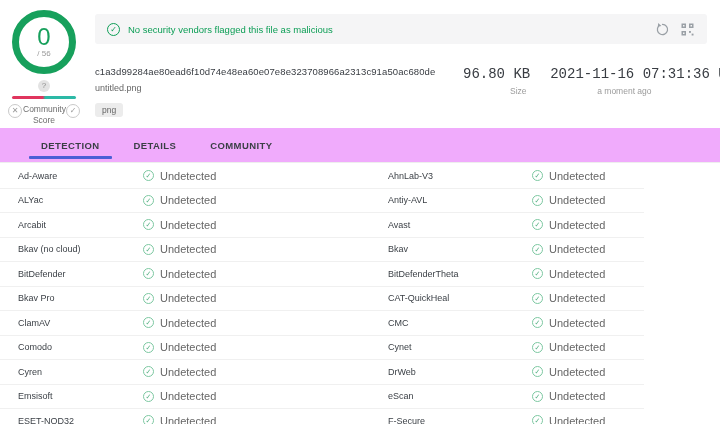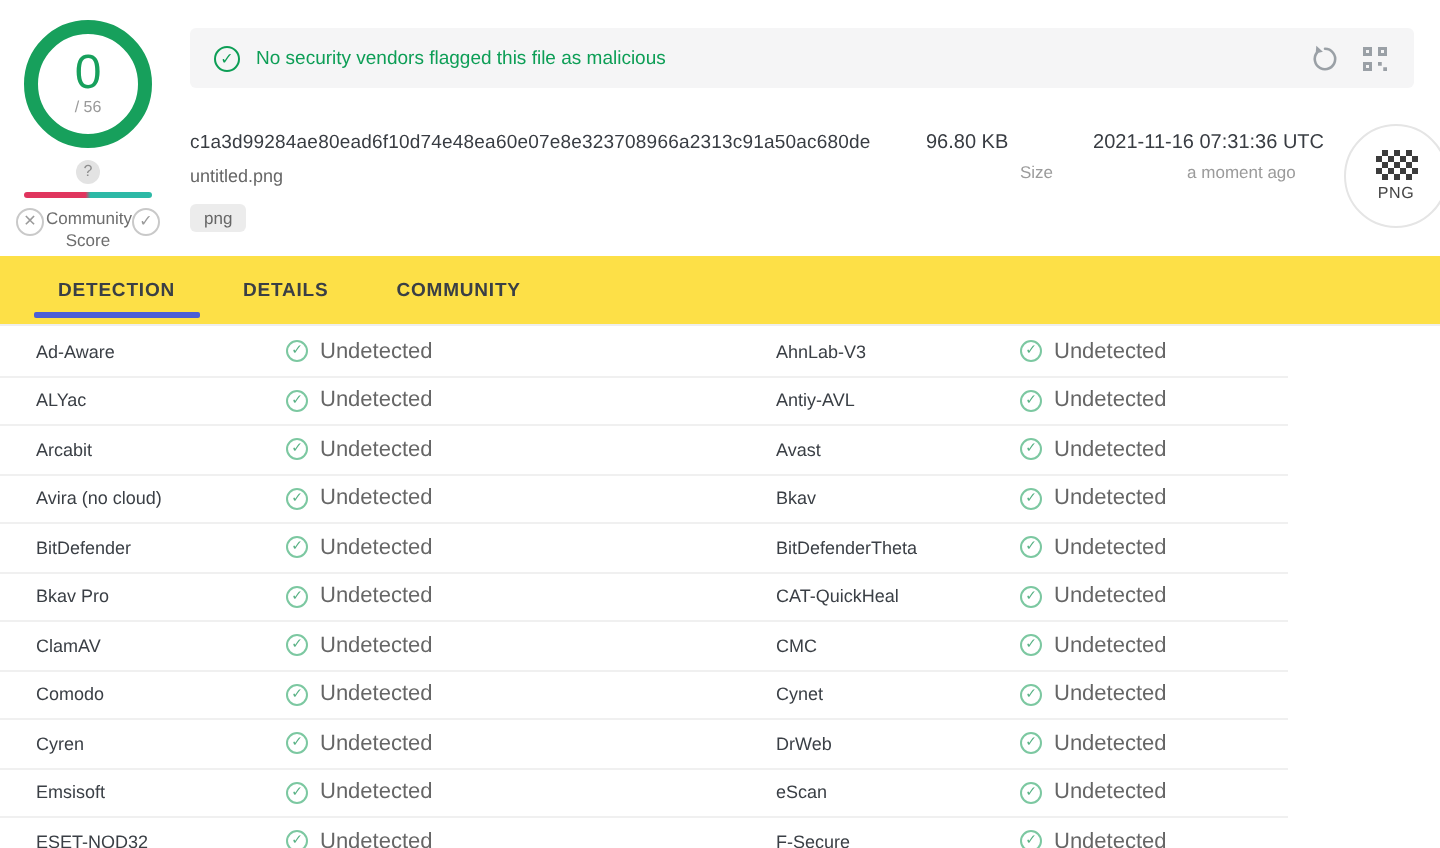--- a/index.html
+++ b/index.html
@@ -34,43 +34,43 @@
   
   .file-info { position:absolute; left:95px; top:62px; width:612px; height:58px; display:flex; }
   .hash-block { flex:0 0 358px; padding-top:4px; }
   .hash { font-size:9.5px; color:#383c42; letter-spacing:0.1px; }
   .fname { font-size:9px; color:#666; margin-top:6px; }
   .chips { margin-top:6px; }
   .chip { display:inline-block; background:#ececec; color:#666; font-size:8.5px;
     padding:2px 7px; border-radius:3px; cursor:pointer; }
   .vdiv { width:1px; background:#e7e7e7; height:40px; margin-top:2px; }
   .meta { padding:4px 10px 0 10px; }
-  .meta .mv { font-size:10px; color:#383c42; white-space:nowrap; }
+  .meta .mv { font-size:14px; color:#383c42; white-space:nowrap;font-family:Liberation Mono, monospace; }
   .meta .ml { font-size:8.5px; color:#9b9b9b; margin-top:4px;margin-left:47px; }
   .badge-wrap { margin-left:auto; margin-right:28px; padding-top:0; }
   .type-badge { width:52px; height:52px; border:1px solid #e5e5e5; border-radius:50%;
     display:flex; flex-direction:column; align-items:center; justify-content:center; background:#fff; }
   .checker { width:21px; height:15px;
     background:conic-gradient(#3c3c3c 25%,transparent 0 50%,#3c3c3c 0 75%,transparent 0);
     background-size:6px 6px; }
   .type-label { font-size:8px; color:#444; margin-top:2px; letter-spacing:0.3px; }
 
   
-  .tabbar { position:absolute; left:0; top:128px; width:720px; height:35px; background:#fde047;
-    display:flex; align-items:center; padding-left:17px; border-bottom:1px solid #eeeeee; }
+  .tabbar { position:absolute; left:0; top:128px; width:720px; height:35px; background:#f0abfc;
+    display:flex; align-items:center; padding-left:29px; border-bottom:1px solid #eeeeee; }
   .tab { position:relative; height:35px; display:flex; align-items:center; padding:0 12px;
     margin-right:10px; font-size:9.5px; font-weight:bold; letter-spacing:0.4px; color:#3a3f45; cursor:pointer; }
   .tab.active::after { content:""; position:absolute; left:0; right:0; bottom:4px; height:3px;
     background:#4b5fd6; border-radius:1px; }
 
   
   .table { position:absolute; left:0; top:164px; width:720px; }
   .trow { display:flex; width:644px; height:24.5px; border-bottom:1px solid #f0f0f0; background:#fff; }
   .cell { flex:0 0 360px; display:flex; align-items:center; padding-left:18px; }
-  .cell-right { padding-left:28px; }
+  .cell-right { padding-left:28px;gap:22px; }
   .vendor { flex:0 0 125px; font-size:9px; color:#3a3f45; white-space:nowrap; }
   .cell-right .vendor { flex:0 0 122px; }
   .status { display:flex; align-items:center; }
   .ok-icon { width:11px; height:11px; border:1px solid #7cc8a1; border-radius:50%; color:#57b184;
     font-size:7px; line-height:9px; text-align:center; margin-right:6px; flex:0 0 auto; }
   .status-text { font-size:11px; color:#666; }
 </style>
 </head>
 <body>
 
@@ -193,21 +193,21 @@
       <span class="vendor v-right">Avast</span>
       <span class="status">
         <span class="ok-icon">✓</span>
         <span class="status-text">Undetected</span>
       </span>
     </div>
   </div>
 
   <div class="trow">
     <div class="cell">
-      <span class="vendor v-left">Avira (no cloud)</span>
+      <span class="vendor v-left">Bkav (no cloud)</span>
       <span class="status">
         <span class="ok-icon">✓</span>
         <span class="status-text">Undetected</span>
       </span>
     </div>
     <div class="cell cell-right">
       <span class="vendor v-right">Bkav</span>
       <span class="status">
         <span class="ok-icon">✓</span>
         <span class="status-text">Undetected</span>

